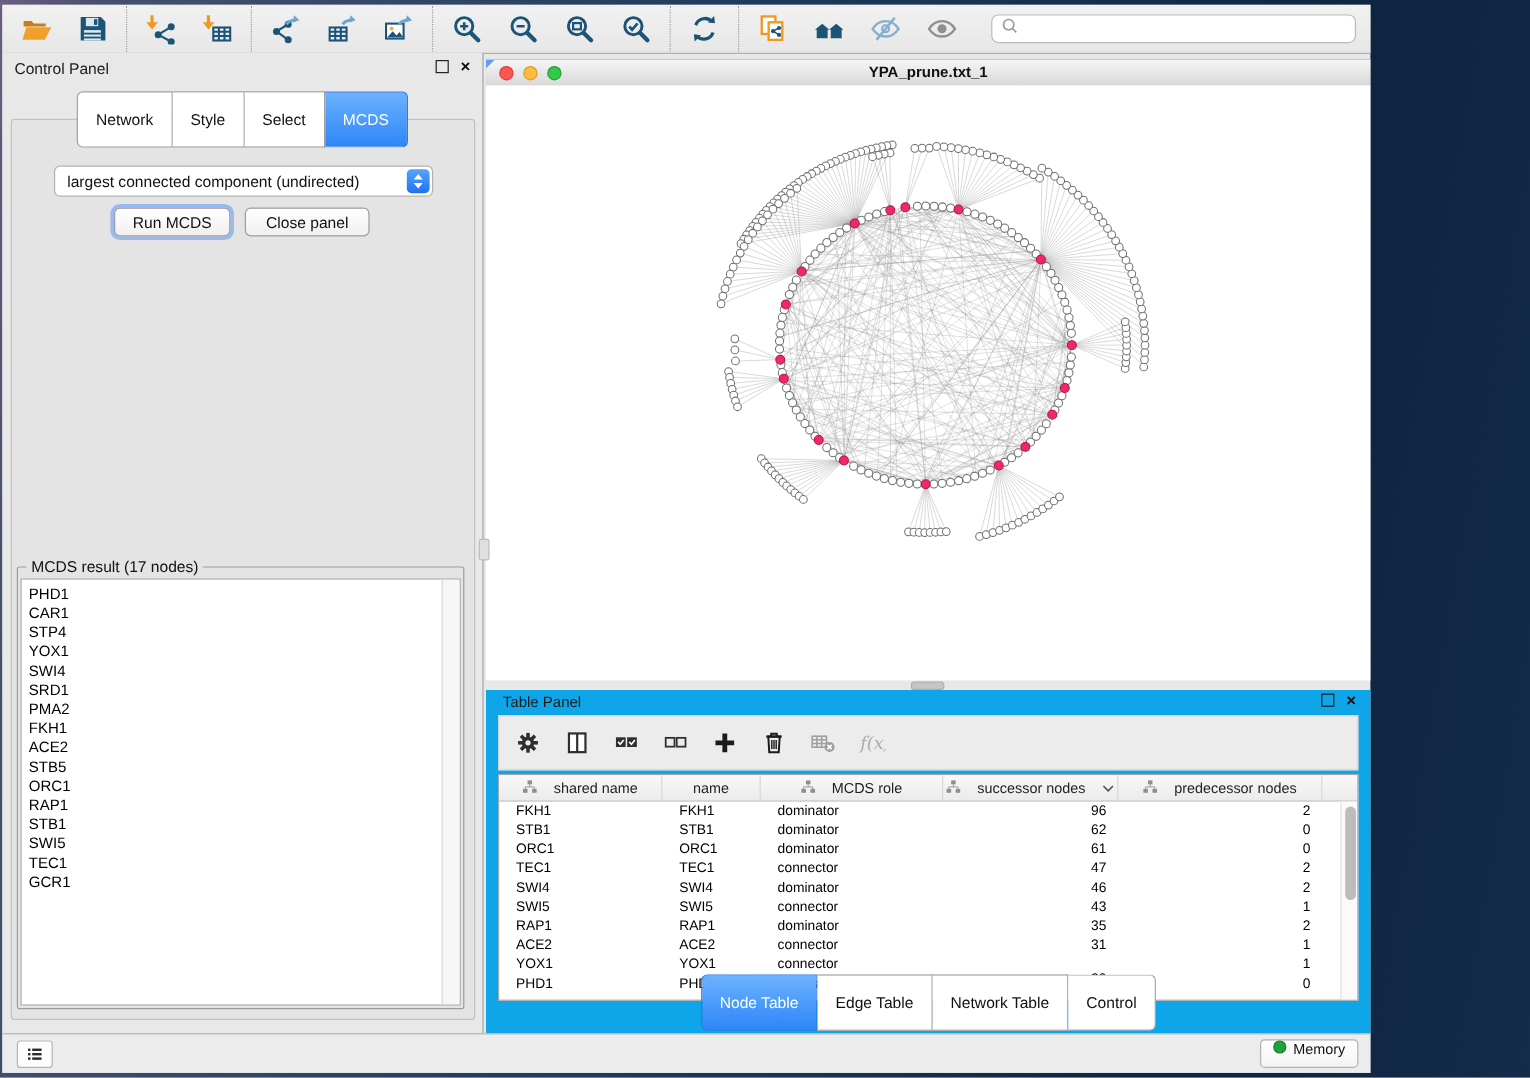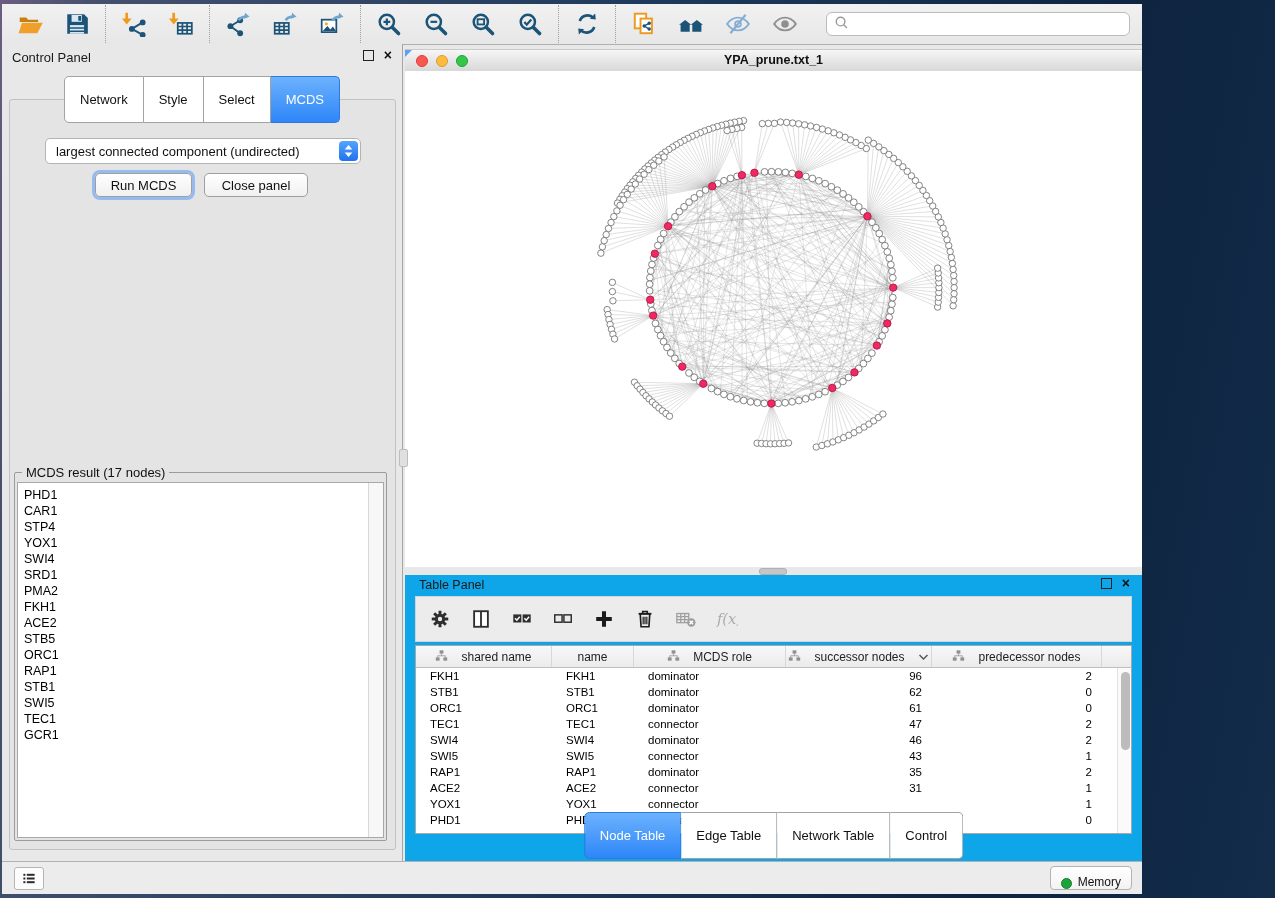--- a/index.html
+++ b/index.html
@@ -96,21 +96,21 @@
   .tbl-cell.r{padding-right:10px;text-align:right;}
   .tbl-scrolltrack{position:absolute;top:22px;bottom:0;right:0;width:13px;background:#fafafa;border-left:1px solid #e2e2e2;}
   .tbl-thumb{position:absolute;top:4px;right:1.5px;width:9px;height:78px;background:#bcbcbc;border-radius:5px;}
   .tp-tabs{position:absolute;bottom:3px;left:50%;transform:translateX(-50%);display:flex;}
 
   
   .status-bar{position:absolute;left:0;right:0;bottom:0;height:32px;background:#ececec;border-top:1px solid #b2b2b2;}
   .sb-left-btn{position:absolute;left:12px;top:5px;width:28px;height:21px;background:#fdfdfd;border:1px solid #b5b5b5;
     border-radius:3px;display:flex;align-items:center;justify-content:center;cursor:pointer;}
   .memory-btn{position:absolute;right:10px;top:4px;height:22px;background:linear-gradient(#ffffff,#f3f3f3);
-    border:1px solid #b3b3b3;border-radius:4px;display:flex;align-items:flex-end;gap:6px;padding:0 10px;
+    border:1px solid #b3b3b3;border-radius:4px;display:flex;align-items:flex-start;gap:6px;padding:0 10px;
     font-size:12px;color:#111;cursor:pointer;}
   .mem-dot{width:11px;height:11px;border-radius:50%;background:#1ea33c;border:1px solid #14812c;box-sizing:border-box;}
 </style>
 </head>
 <body>
 
 <div class="app">
 
   <div class="toolbar">
     <div class="tb-groups" id="tb-groups">

